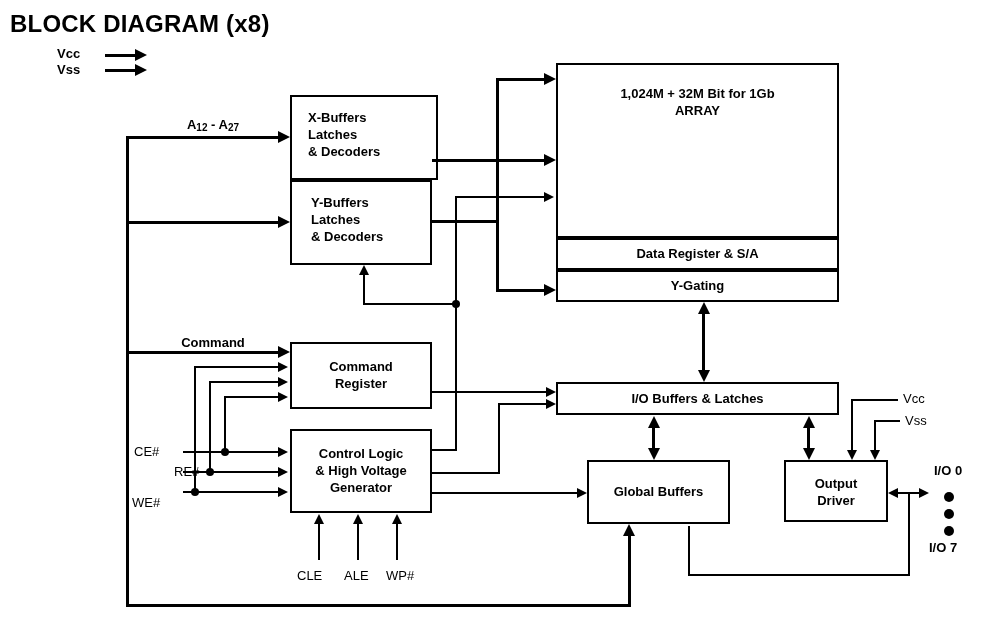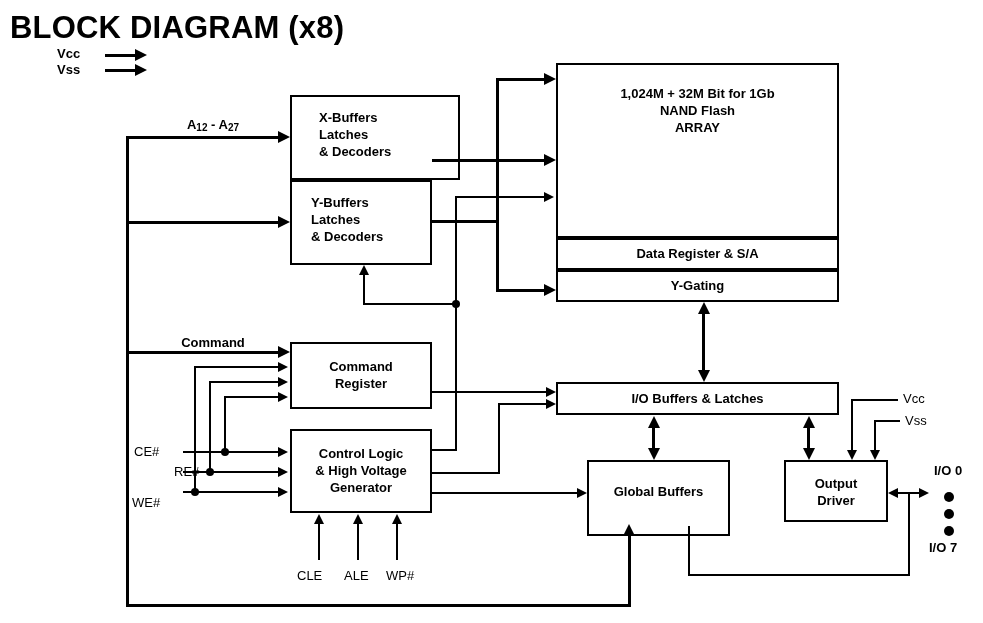--- a/index.html
+++ b/index.html
@@ -20,51 +20,50 @@
   .arr.l-sm  { border-top:5px solid transparent; border-bottom:5px solid transparent; border-right:10px solid #000; }
   .arr.u-big { border-left:6px solid transparent; border-right:6px solid transparent; border-bottom:12px solid #000; }
   .arr.u-sm  { border-left:5px solid transparent; border-right:5px solid transparent; border-bottom:10px solid #000; }
   .arr.d-sm  { border-left:5px solid transparent; border-right:5px solid transparent; border-top:10px solid #000; }
   .dot { position:absolute; width:8px; height:8px; border-radius:50%; background:#000; }
   .bigdot { position:absolute; width:10px; height:10px; border-radius:50%; background:#000; }
   .lbl { position:absolute; font-size:13px; white-space:nowrap; }
   .lbl.bold { font-weight:bold; }
   .lbl.center { text-align:center; }
   .sub { font-size:10px; vertical-align:-2px; font-weight:bold; }
-  #title { position:absolute; left:10px; top:10px; font-size:31px; font-weight:bold; letter-spacing:0.2px; }
+  #title { position:absolute; left:10px; top:10px; font-size:24px; font-weight:bold; letter-spacing:0.2px; }
 </style>
 </head>
 <body>
 
 <div id="canvas">
 
   <div id="title">BLOCK DIAGRAM (x8)</div>
 
   <div class="lbl bold" style="left:57px; top:46px;">Vcc</div>
   <div class="lbl bold" style="left:57px; top:62px;">Vss</div>
   <div class="ln" style="left:105px; top:54px; width:32px; height:3px;"></div>
   <div class="arr r-big" style="left:135px; top:49px;"></div>
   <div class="ln" style="left:105px; top:69px; width:32px; height:3px;"></div>
   <div class="arr r-big" style="left:135px; top:64px;"></div>
 
-  <div class="box" style="left:290px; top:95px; width:170px; height:85px; padding:12px 0 0 27px;">
+  <div class="box" style="left:290px; top:95px; width:148px; height:85px; padding:12px 0 0 16px;">
     <div>X-Buffers</div>
     <div>Latches</div>
     <div>&amp; Decoders</div>
   </div>
 
   <div class="box" style="left:290px; top:180px; width:142px; height:85px; padding:12px 0 0 19px;">
     <div>Y-Buffers</div>
     <div>Latches</div>
     <div>&amp; Decoders</div>
   </div>
 
   <div class="box centered" style="left:556px; top:63px; width:283px; height:175px; padding-top:20px;">
     <div>1,024M + 32M Bit for 1Gb</div>
-    <div>NAND Flash</div>
     <div>ARRAY</div>
   </div>
 
   <div class="box centered" style="left:556px; top:238px; width:283px; height:32px; line-height:28px;">
     <span>Data Register &amp; S/A</span>
   </div>
 
   <div class="box centered" style="left:556px; top:270px; width:283px; height:32px; line-height:28px;">
     <span>Y-Gating</span>
   </div>
@@ -77,21 +76,21 @@
     <div>Command</div>
     <div>Register</div>
   </div>
 
   <div class="box centered" style="left:290px; top:429px; width:142px; height:84px; padding-top:14px;">
     <div>Control Logic</div>
     <div>&amp; High Voltage</div>
     <div>Generator</div>
   </div>
 
-  <div class="box centered" style="left:587px; top:460px; width:143px; height:76px; line-height:60px;">
+  <div class="box centered" style="left:587px; top:460px; width:143px; height:64px; line-height:60px;">
     <span>Global Buffers</span>
   </div>
 
   <div class="box centered" style="left:784px; top:460px; width:104px; height:62px; padding-top:13px;">
     <div>Output</div>
     <div>Driver</div>
   </div>
 
   <div class="ln" style="left:126px; top:137px; width:3px; height:470px;"></div>
 

